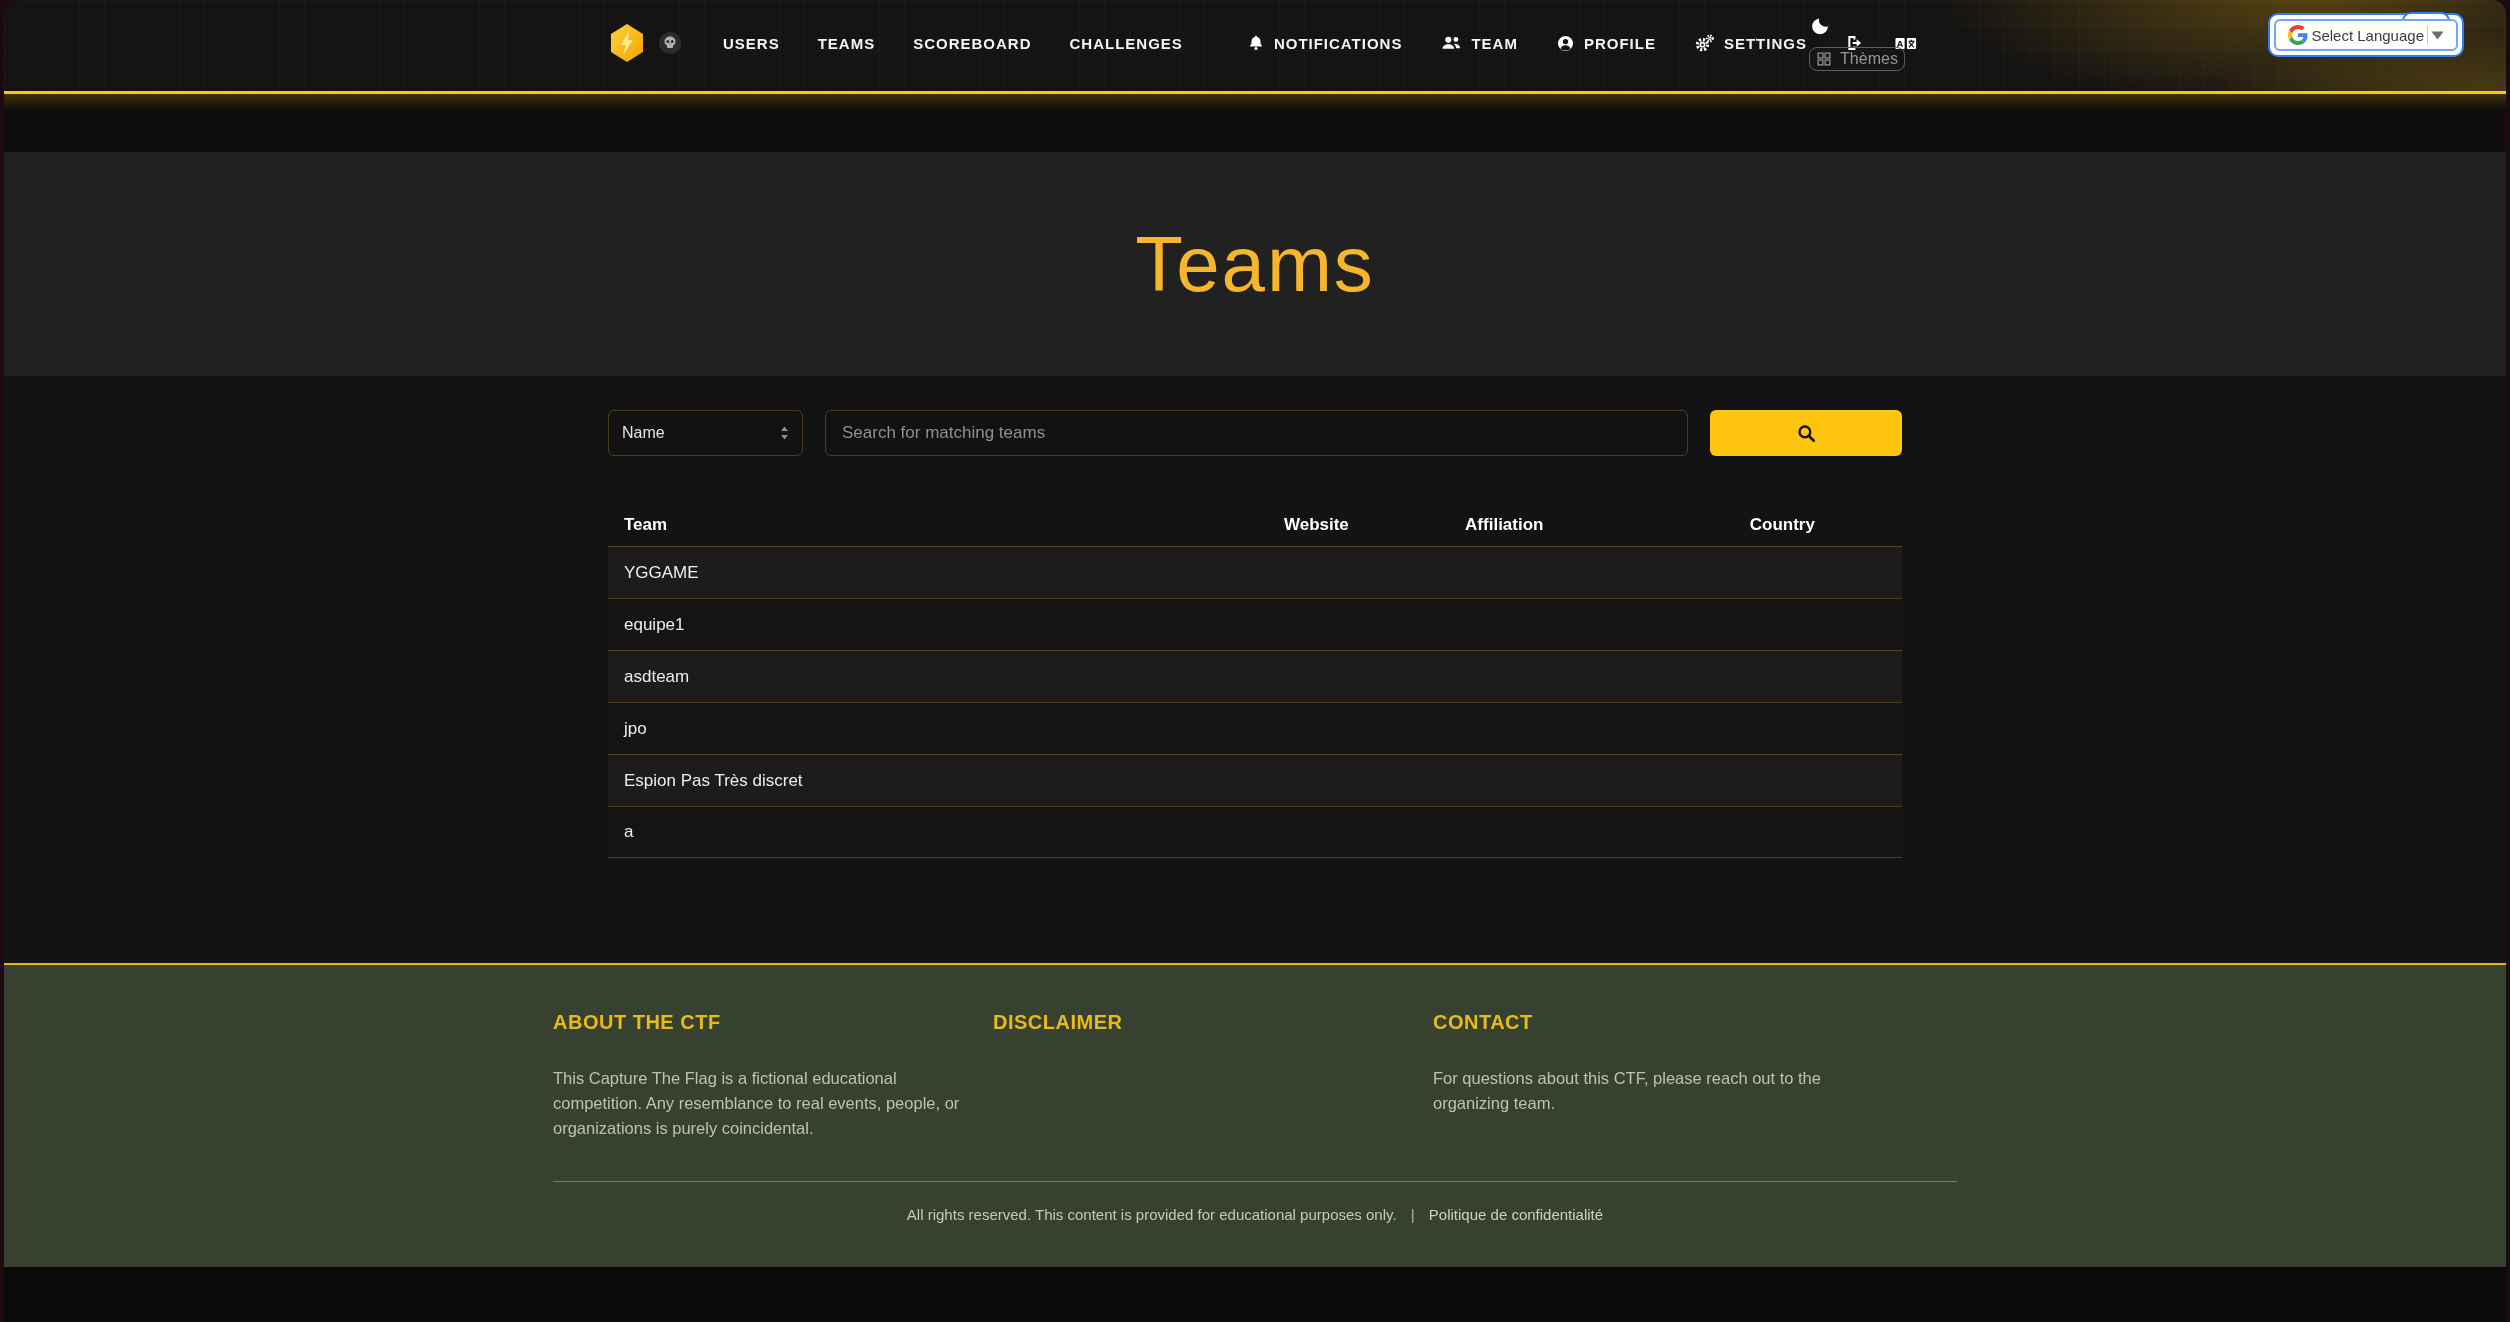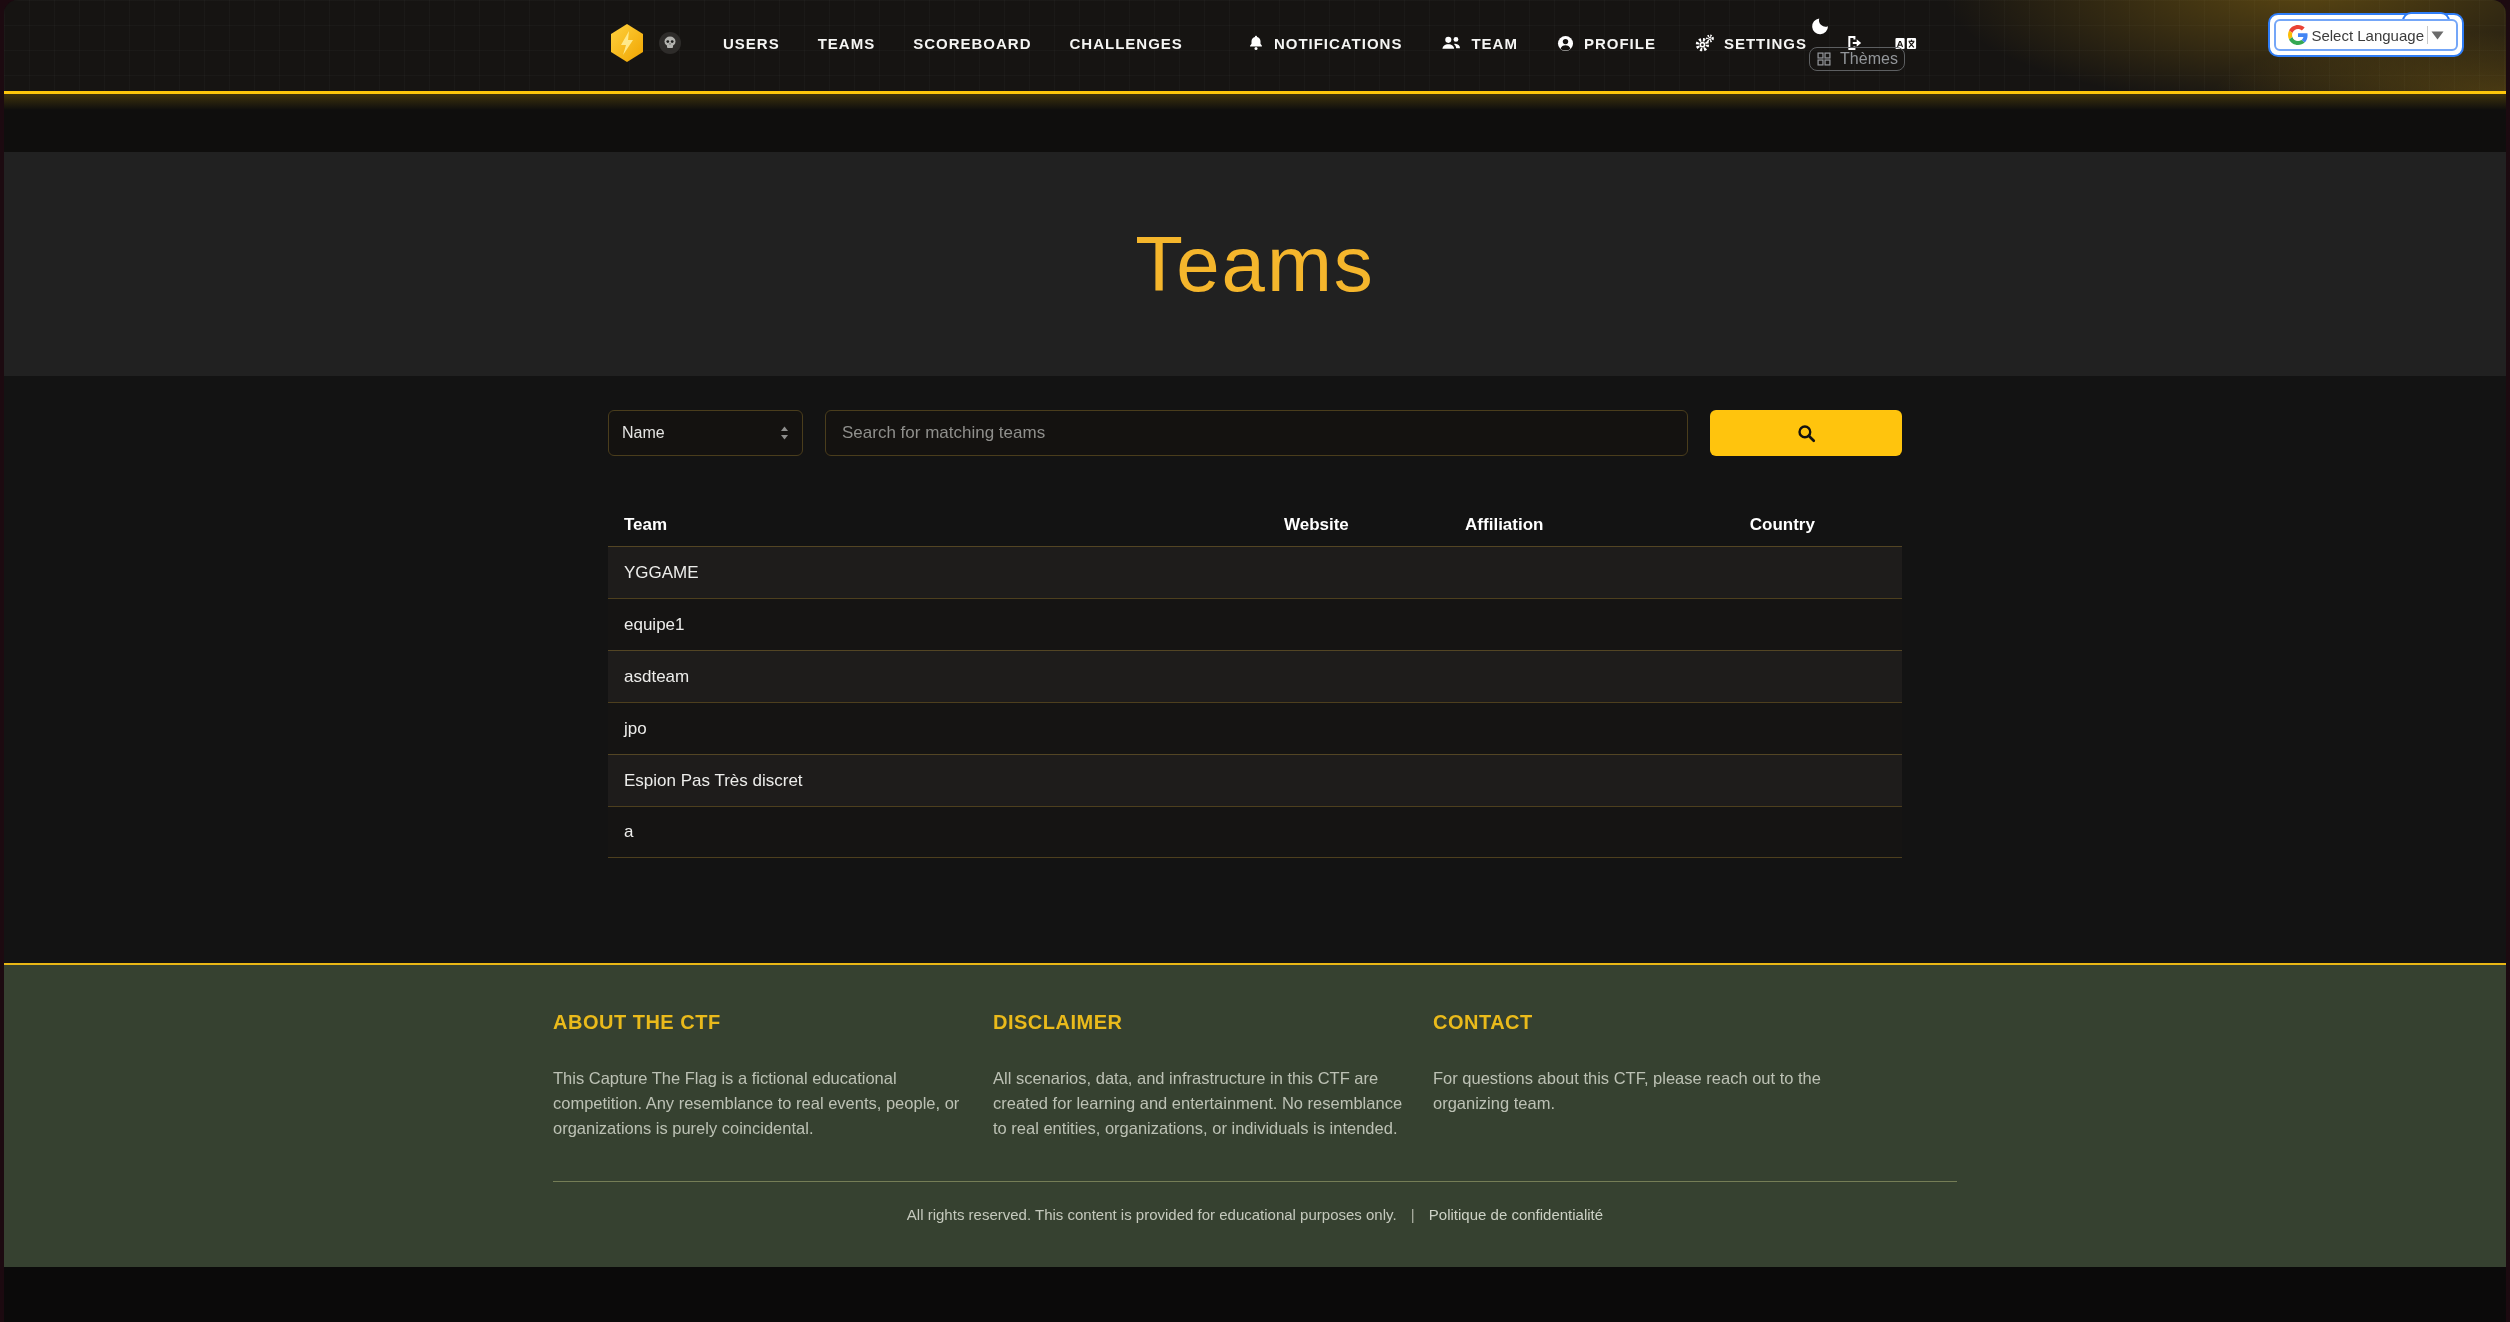--- a/index.html
+++ b/index.html
@@ -398,21 +398,20 @@
   </main>
 
   <footer class="footer">
     <div class="footer-cols">
       <div>
         <div class="f-heading">ABOUT THE CTF</div>
         <p class="f-text">This Capture The Flag is a fictional educational competition. Any resemblance to real events, people, or organizations is purely coincidental.</p>
       </div>
       <div>
         <div class="f-heading">DISCLAIMER</div>
-        <p class="f-text">All scenarios, data, and infrastructure in this CTF are created for learning and entertainment. No resemblance to real entities, organizations, or individuals is intended.</p>
       </div>
       <div>
         <div class="f-heading">CONTACT</div>
         <p class="f-text">For questions about this CTF, please reach out to the organizing team.</p>
       </div>
     </div>
     <div class="f-divider"></div>
     <div class="f-bottom">
       <span>All rights reserved. This content is provided for educational purposes only.</span>
       <span class="sep">|</span>

